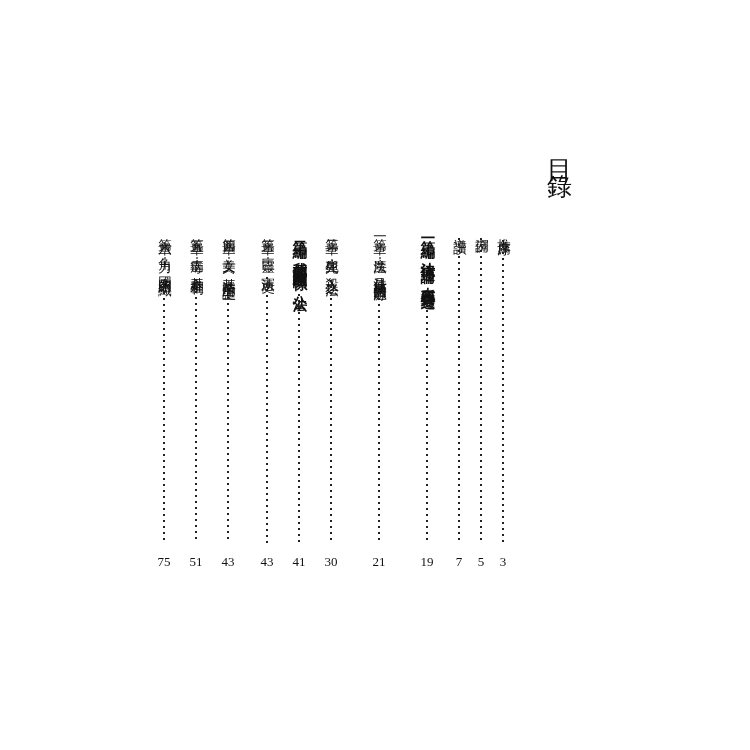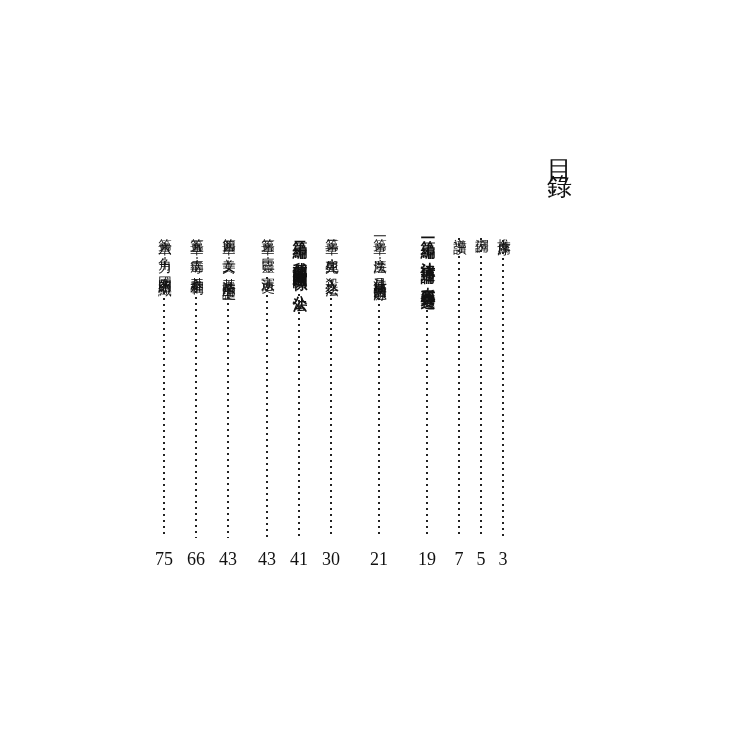--- a/index.html
+++ b/index.html
@@ -77,21 +77,21 @@
     width: 2px;
     margin-top: 5px;
     background-image: radial-gradient(circle, #222 0.9px, rgba(0,0,0,0) 1.1px);
     background-size: 2px 6px;
     background-repeat: repeat-y;
     background-position: center top;
   }
 
   .pagenum {
     font-family: "Liberation Serif", "DejaVu Serif", serif;
-    font-size: 18px;
+    font-size: 13px;
     line-height: 1;
     padding-top: 4px;
     color: #111;
     text-align: center;
     margin-top: 8px;
   }
 
   
   .gap-s { margin-left: 10px; }
   .gap-m { margin-left: 17px; }
@@ -106,21 +106,21 @@
 
   <div class="columns" id="columns">
       <div class="col gap-s">
         <div class="entry-text">第六章　角力：國家的組織</div>
         <div class="leader"></div>
         <div class="pagenum">75</div>
       </div>
       <div class="col gap-s">
         <div class="entry-text">第五章　病毒：基本權利</div>
         <div class="leader"></div>
-        <div class="pagenum">66</div>
+        <div class="pagenum">51</div>
       </div>
       <div class="col gap-s">
         <div class="entry-text">第四章　美女：《基本法》的誕生</div>
         <div class="leader"></div>
         <div class="pagenum">43</div>
       </div>
       <div class="col gap-m">
         <div class="entry-text">第三章　巨靈：憲法史</div>
         <div class="leader"></div>
         <div class="pagenum">43</div>

